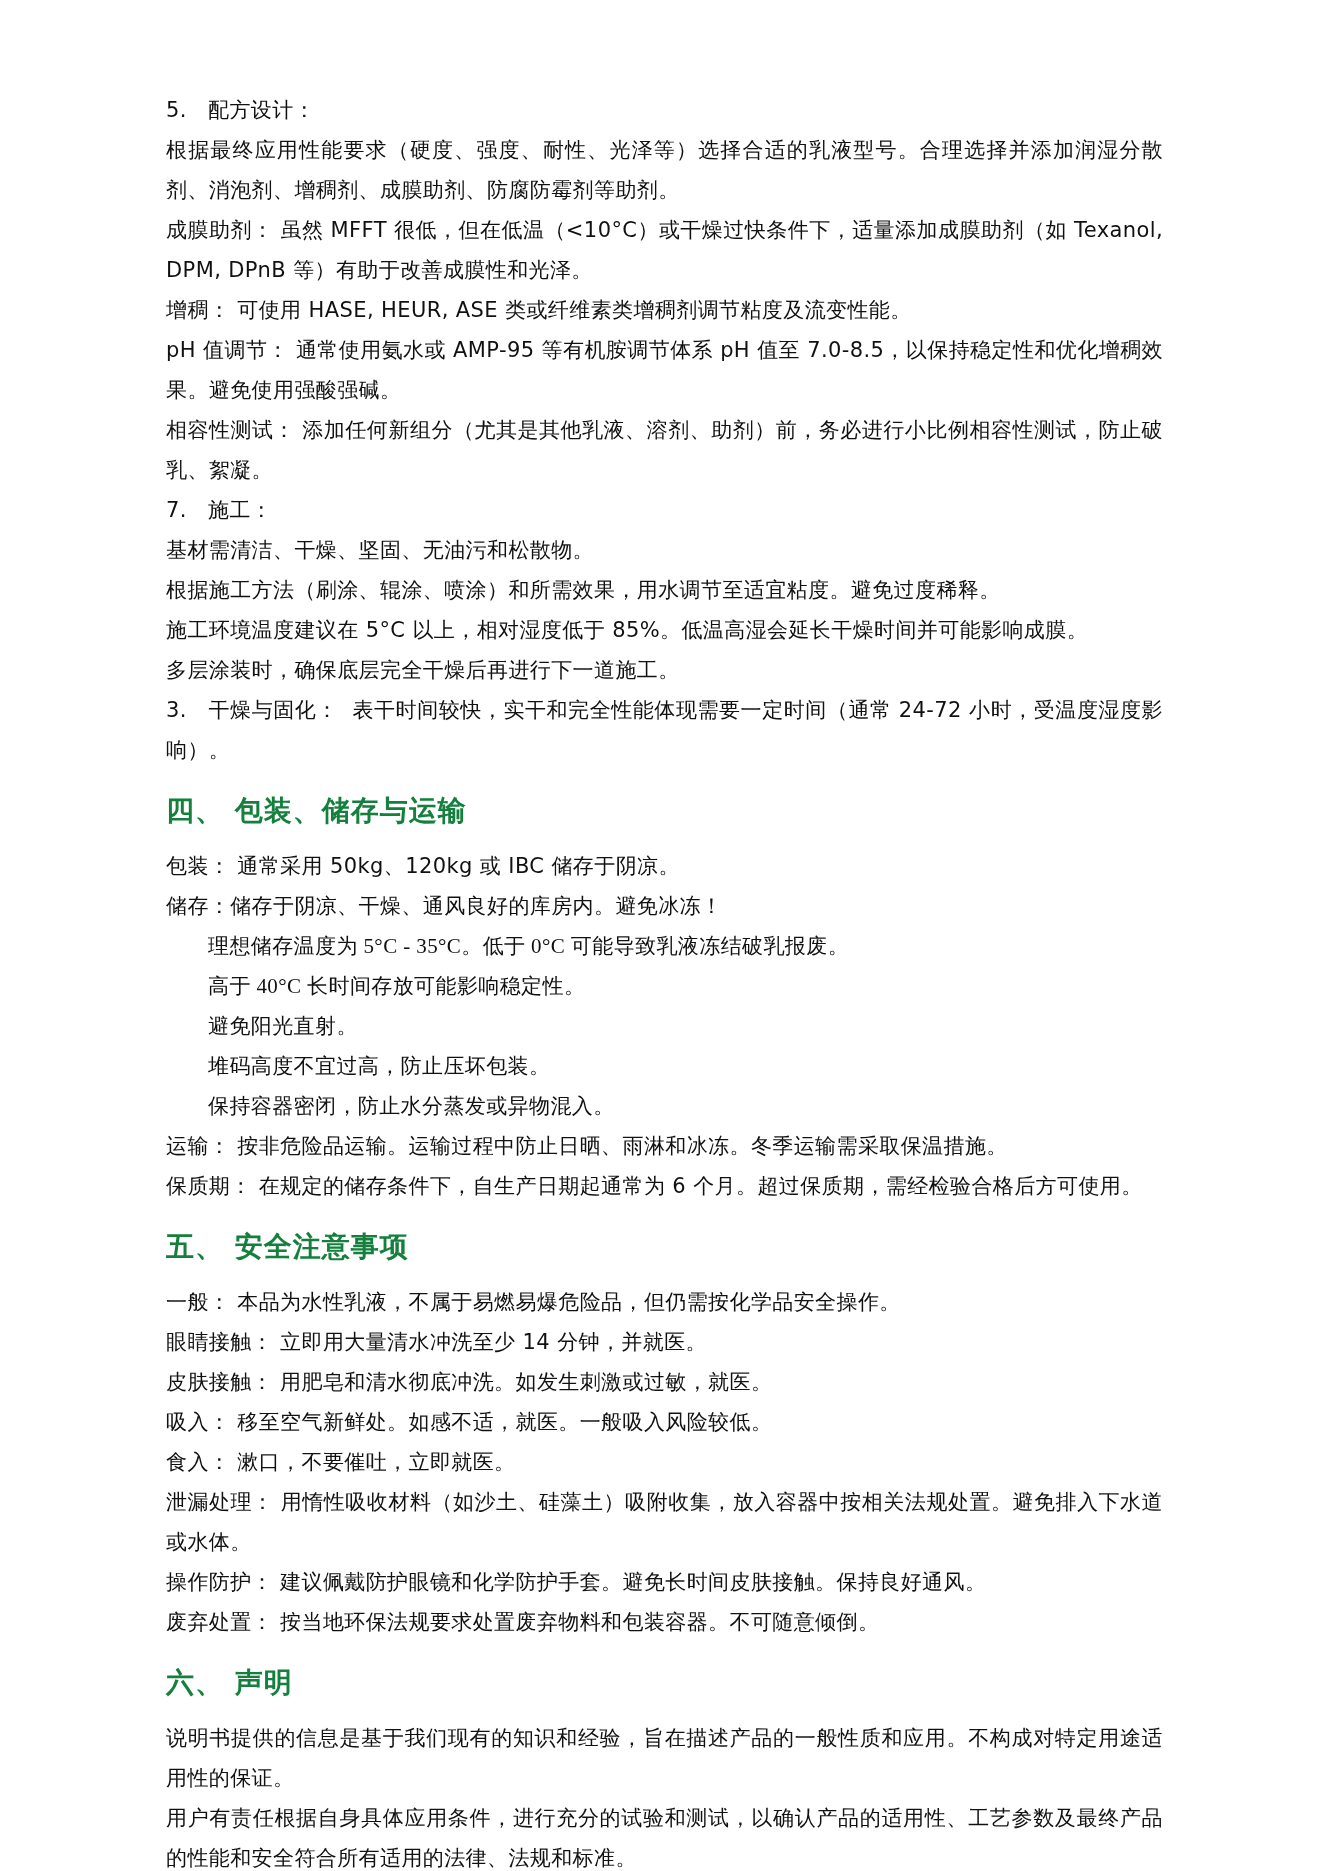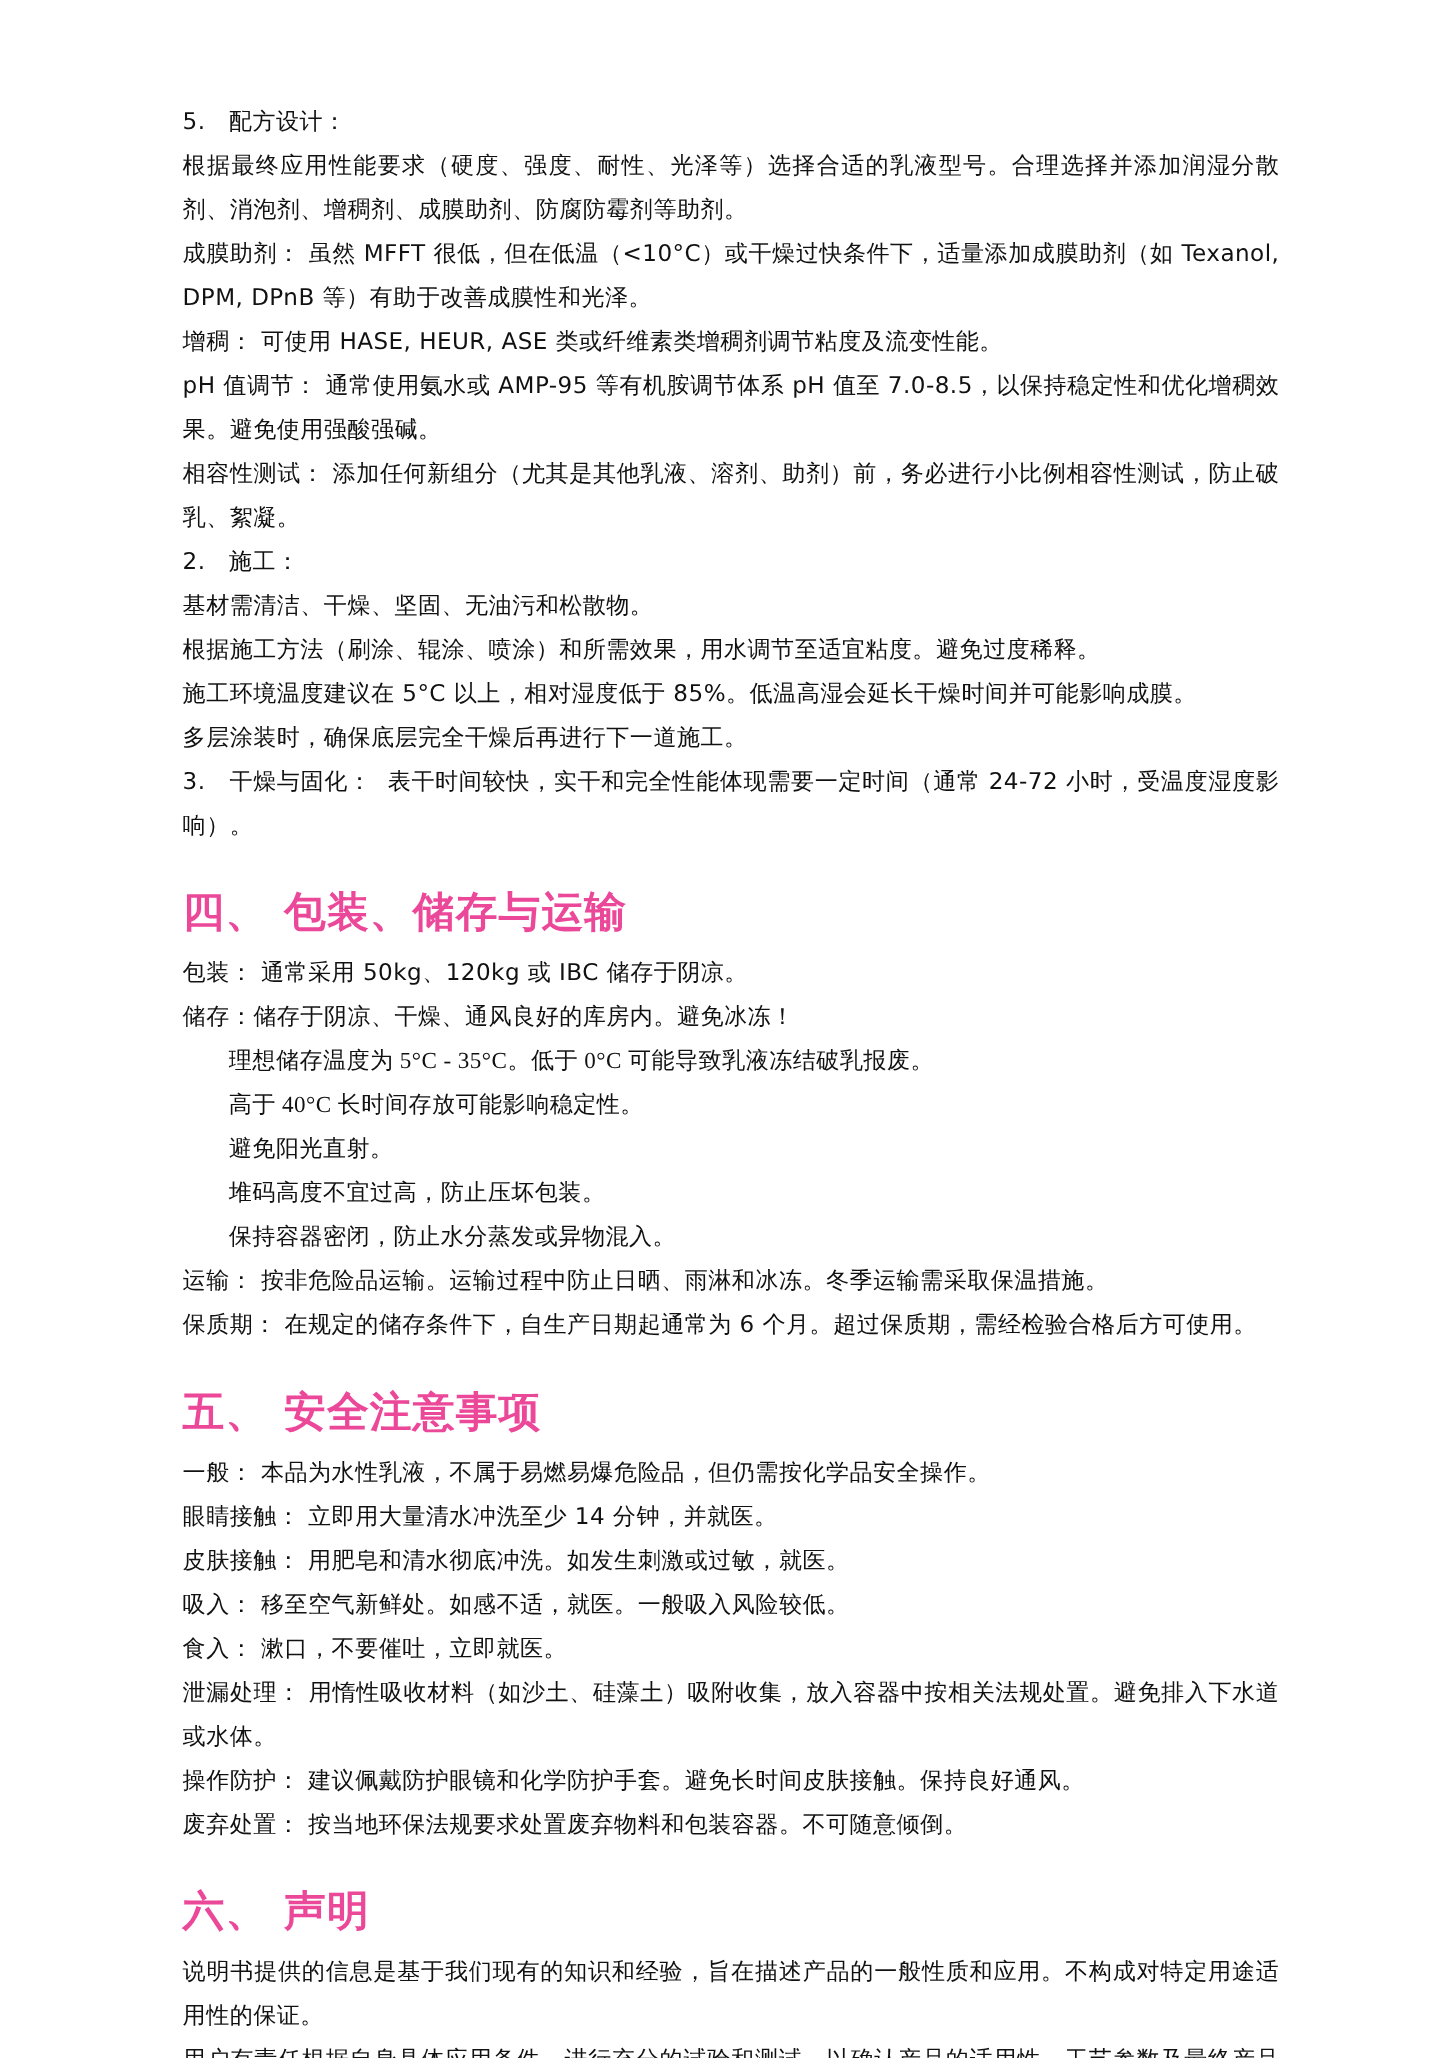--- a/index.html
+++ b/index.html
@@ -24,40 +24,40 @@
     white-space: pre-wrap;
     letter-spacing: 0.4px;
     text-align: justify;
     text-justify: inter-ideograph;
   }
   .indent {
     padding-left: 42px;
     font-family: Liberation Serif, serif;
   }
   .heading {
-    font-size: 38px;
+    font-size: 28px;
     font-weight: bold;
     line-height: 34px;
-    margin: 42px 0 18px 0;
+    margin: 24px 0 18px 0;
     white-space: pre-wrap;
     letter-spacing: 1px;
-    color: #ec4899;
+    color: #15803d;
   }
 </style>
 </head>
 <body>
 
 <div class="page">
   <p class="para">5.   配方设计：</p>
   <p class="para">根据最终应用性能要求（硬度、强度、耐性、光泽等）选择合适的乳液型号。合理选择并添加润湿分散剂、消泡剂、增稠剂、成膜助剂、防腐防霉剂等助剂。</p>
   <p class="para">成膜助剂： 虽然 MFFT 很低，但在低温（&lt;10°C）或干燥过快条件下，适量添加成膜助剂（如 Texanol, DPM, DPnB 等）有助于改善成膜性和光泽。</p>
   <p class="para">增稠： 可使用 HASE, HEUR, ASE 类或纤维素类增稠剂调节粘度及流变性能。</p>
   <p class="para">pH 值调节： 通常使用氨水或 AMP-95 等有机胺调节体系 pH 值至 7.0-8.5，以保持稳定性和优化增稠效果。避免使用强酸强碱。</p>
   <p class="para">相容性测试： 添加任何新组分（尤其是其他乳液、溶剂、助剂）前，务必进行小比例相容性测试，防止破乳、絮凝。</p>
-  <p class="para">2.   施工：</p>
+  <p class="para">7.   施工：</p>
   <p class="para">基材需清洁、干燥、坚固、无油污和松散物。</p>
   <p class="para">根据施工方法（刷涂、辊涂、喷涂）和所需效果，用水调节至适宜粘度。避免过度稀释。</p>
   <p class="para">施工环境温度建议在 5°C 以上，相对湿度低于 85%。低温高湿会延长干燥时间并可能影响成膜。</p>
   <p class="para">多层涂装时，确保底层完全干燥后再进行下一道施工。</p>
   <p class="para">3.   干燥与固化：  表干时间较快，实干和完全性能体现需要一定时间（通常 24-72 小时，受温度湿度影响）。</p>
 
   <h2 class="heading">四、 包装、储存与运输</h2>
   <p class="para">包装： 通常采用 50kg、120kg 或 IBC 储存于阴凉。</p>
   <p class="para">储存：储存于阴凉、干燥、通风良好的库房内。避免冰冻！</p>
   <p class="para indent">理想储存温度为 5°C - 35°C。低于 0°C 可能导致乳液冻结破乳报废。</p>

